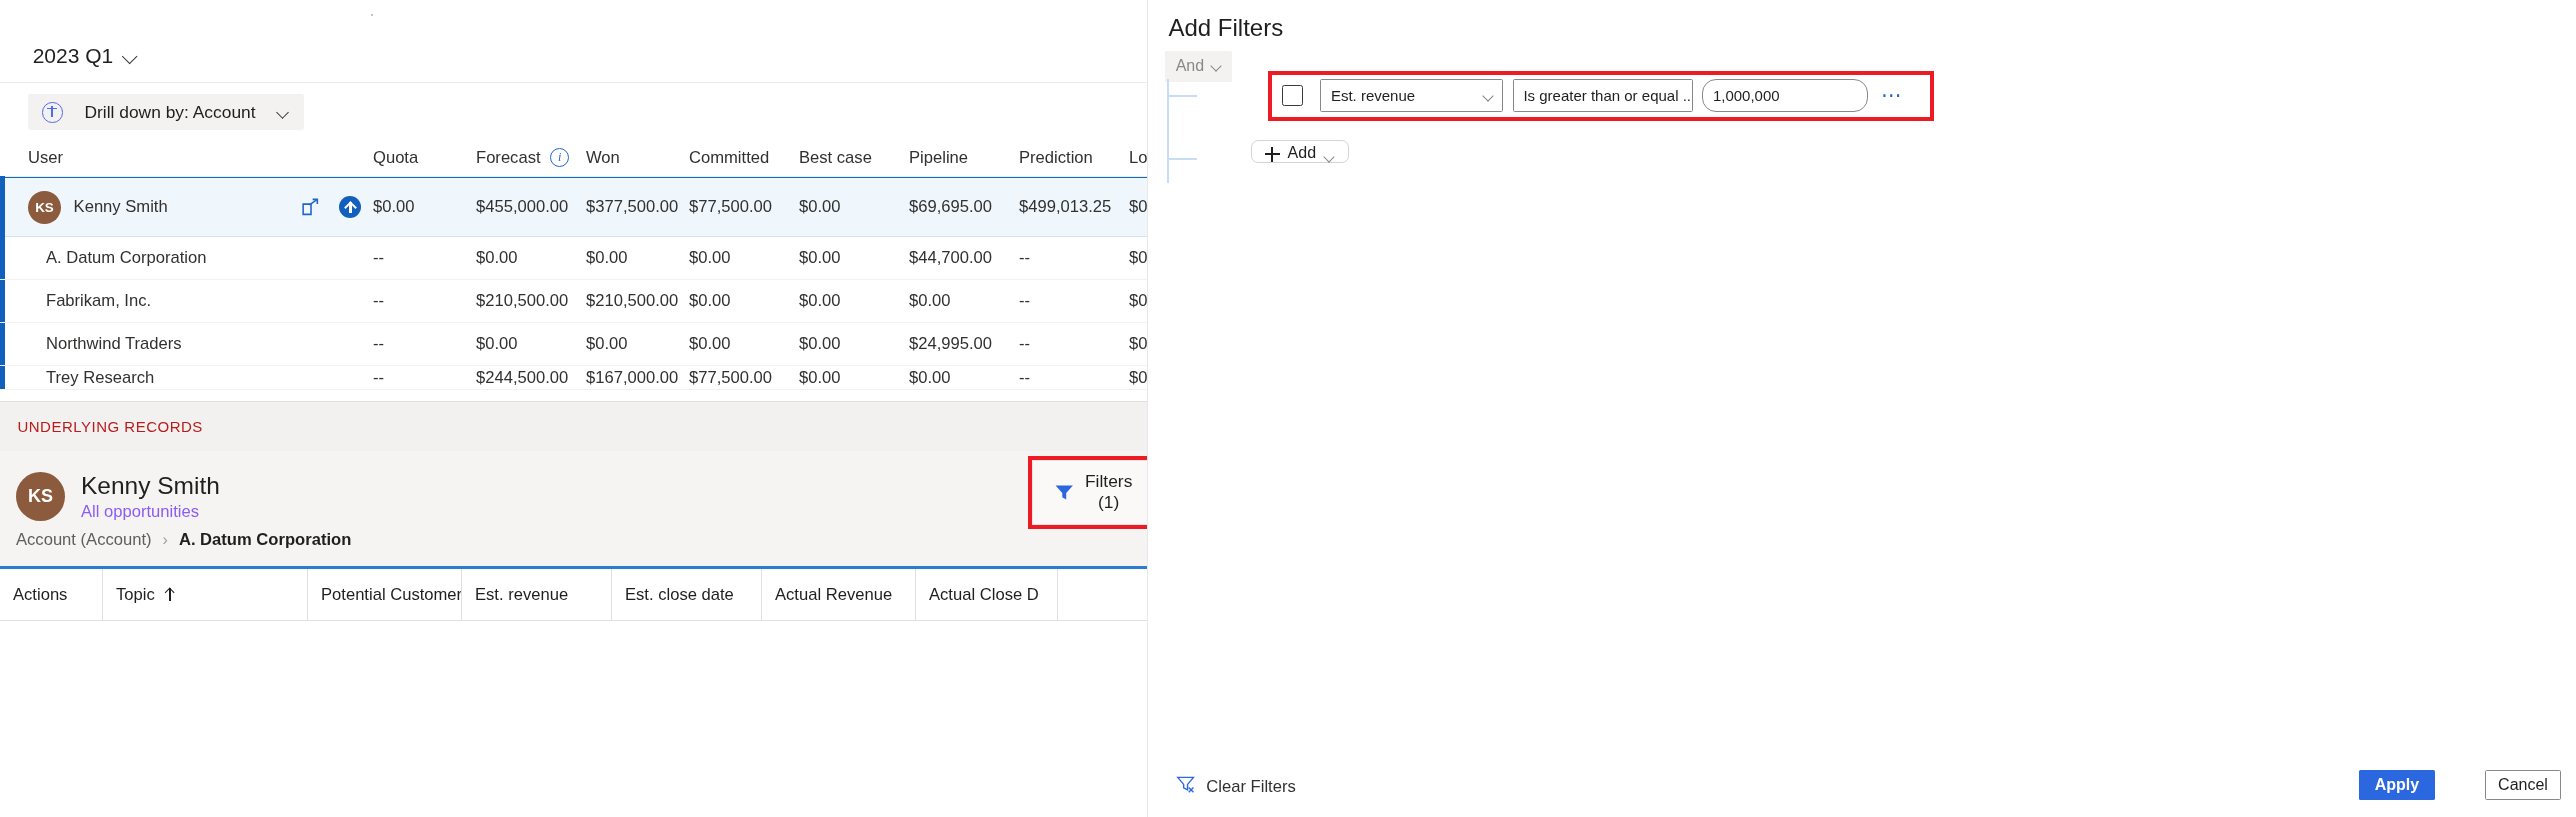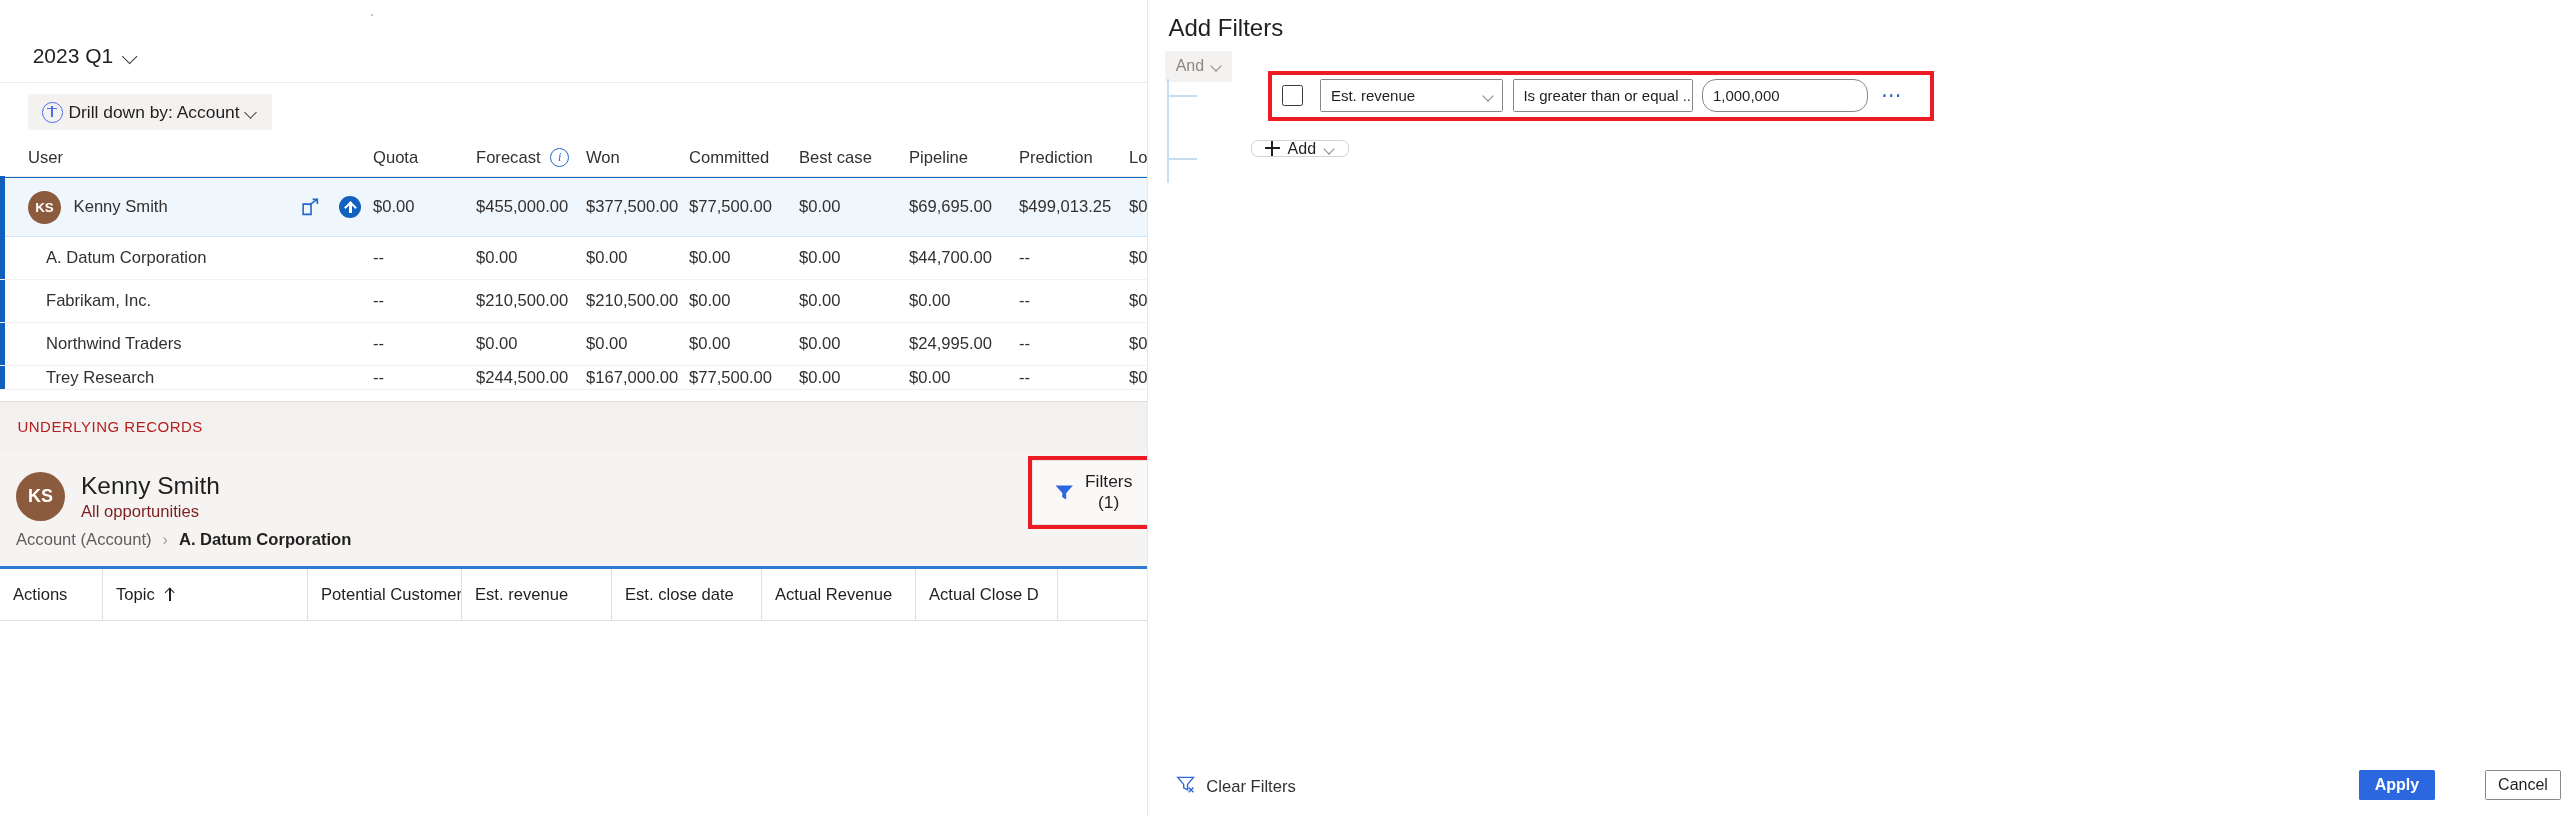--- a/index.html
+++ b/index.html
@@ -39,21 +39,21 @@
     content: ""; position: absolute; left: 1.6px; top: 2.4px;
     width: 10.3px; height: 10.3px;
     border-right: 1.9px solid #3b3a39; border-bottom: 1.9px solid #3b3a39;
     transform: rotate(45deg);
   }
 
   
   #drill-bar { position: absolute; left: 0; top: 88px; width: 1147px; height: 46px; }
   #drilldown-btn {
     position: absolute; left: 28px; top: 6.3px;
-    height: 36px; display: flex; align-items: center; gap: 6px;
+    height: 36px; display: flex; align-items: center; gap: 22px;
     background: #f3f2f1; border: none; border-radius: 2.4px;
     padding: 0 14px; cursor: pointer;
     font-size: 17.4px; color: #201f1e;
     font-family: "Liberation Sans", sans-serif;
   }
   .drill-icon {
     width: 20.5px; height: 20.5px; border-radius: 50%;
     border: 1.6px solid #4f6bed; position: relative; flex: 0 0 auto;
   }
   .drill-icon::before {
@@ -140,21 +140,21 @@
     background: #f5f4f3;
   }
   #ur-person { position: absolute; left: 16px; top: 20.5px; display: flex; align-items: center; gap: 16px; }
   .avatar-lg {
     width: 49px; height: 49px; border-radius: 50%;
     background: #8c5a3c; color: #fff;
     display: flex; align-items: center; justify-content: center;
     font-size: 18px; font-weight: bold;
   }
   #ur-name { font-size: 24.5px; color: #201f1e; line-height: 1.15; }
-  #ur-sub  { font-size: 16.6px; color: #7f1d1d; margin-top: 2.4px; }
+  #ur-sub  { font-size: 16.6px; color: #8b5cf6; margin-top: 2.4px; }
 
   #filters-wrap {
     position: absolute; left: 1028px; top: 456px;
     border: 4px solid #ed1c24; background: #ffffff;
   }
   #filters-btn {
     display: flex; align-items: center; gap: 11px;
     padding: 10.3px 20.5px; background: #faf9f8;
     border: 0.8px solid #e6e4e2; cursor: pointer;
     font-size: 17.4px; color: #201f1e;
@@ -245,21 +245,21 @@
     border: 0.8px solid #8a8886; border-radius: 14px; background: #fff;
     padding: 0 9.5px; font-size: 15px; color: #201f1e;
     font-family: "Liberation Sans", sans-serif;
   }
   #frow-more {
     margin-left: 12.6px; color: #2266cc; font-size: 20.5px;
     letter-spacing: 1.6px; cursor: pointer; line-height: 1;
   }
   #add-btn {
     position: absolute; left: 103px; top: 140px;
-    height: 17px; display: flex; align-items: center; gap: 8px;
+    height: 23px; display: flex; align-items: flex-end; gap: 8px;
     background: #fff; border: 0.8px solid #d6d4d2; border-radius: 7px;
     padding: 0 12.6px; font-size: 16px; color: #201f1e; cursor: pointer;
     font-family: "Liberation Sans", sans-serif;
   }
   .plus { position: relative; width: 15px; height: 15px; flex: 0 0 auto; }
   .plus::before { content: ""; position: absolute; left: 6.3px; top: 0; width: 1.9px; height: 15px; background: #201f1e; }
   .plus::after  { content: ""; position: absolute; left: 0; top: 6.3px; width: 15px; height: 1.9px; background: #201f1e; }
 
   #af-footer { position: absolute; left: 0; bottom: 0; width: 1429px; height: 60px; }
   #clear-filters {

